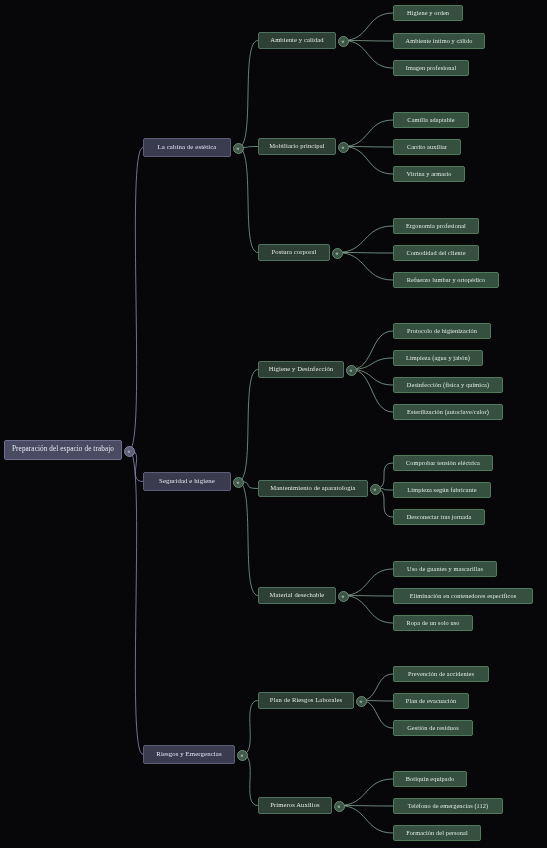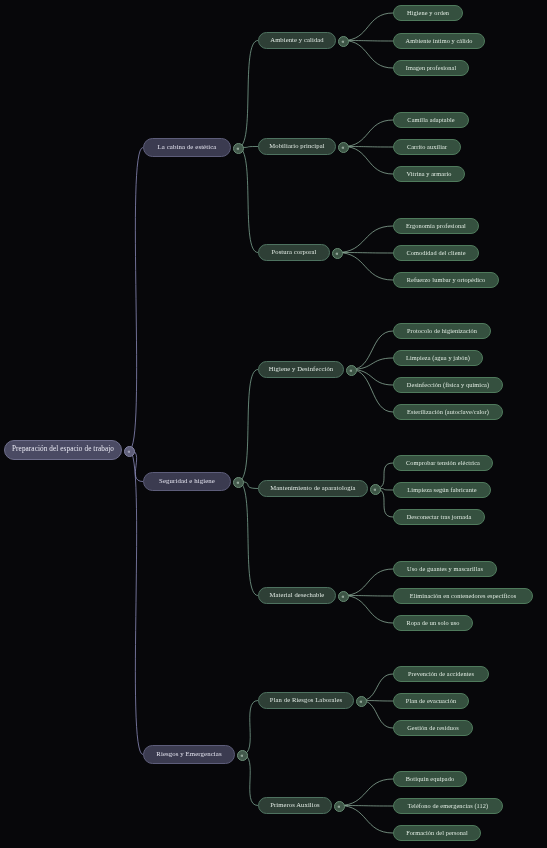--- a/index.html
+++ b/index.html
@@ -1,20 +1,20 @@
 <!DOCTYPE html>
 <html><head>
 <meta charset="utf-8">
 <style>
   html,body{margin:0;padding:0;background:#050507;}
   #stage{position:relative;width:547px;height:848px;background:#07070a;overflow:hidden;
          font-family:"Liberation Serif","DejaVu Serif",serif;}
   #edges{position:absolute;left:0;top:0;width:547px;height:848px;}
   .node{position:absolute;box-sizing:border-box;display:flex;align-items:center;
-        justify-content:center;border-radius:10px;white-space:nowrap;
+        justify-content:center;border-radius:2px;white-space:nowrap;
         text-align:center;letter-spacing:.1px;}
   .node span{display:block;line-height:1;}
   .n-root{background:#4a4a63;border:1px solid #6e6e8c;color:#e8e8f2;font-size:7.2px;}
   .n-main{background:#3b3b50;border:1px solid #5d5d7a;color:#e2e2ee;font-size:6.8px;}
   .n-sub{background:#2e3f36;border:1px solid #4e7260;color:#dfe8e2;font-size:6.6px;}
   .n-leaf{background:#35503f;border:1px solid #4f7a5c;color:#dfeae1;font-size:6.3px;}
   .toggle{position:absolute;width:9px;height:9px;border-radius:50%;
           display:flex;align-items:center;justify-content:center;
           font-family:"Liberation Sans",sans-serif;line-height:1;}
   .t-root{background:#5e5e79;border:1px solid #8585a6;color:#d6d6e6;font-size:5px;}

